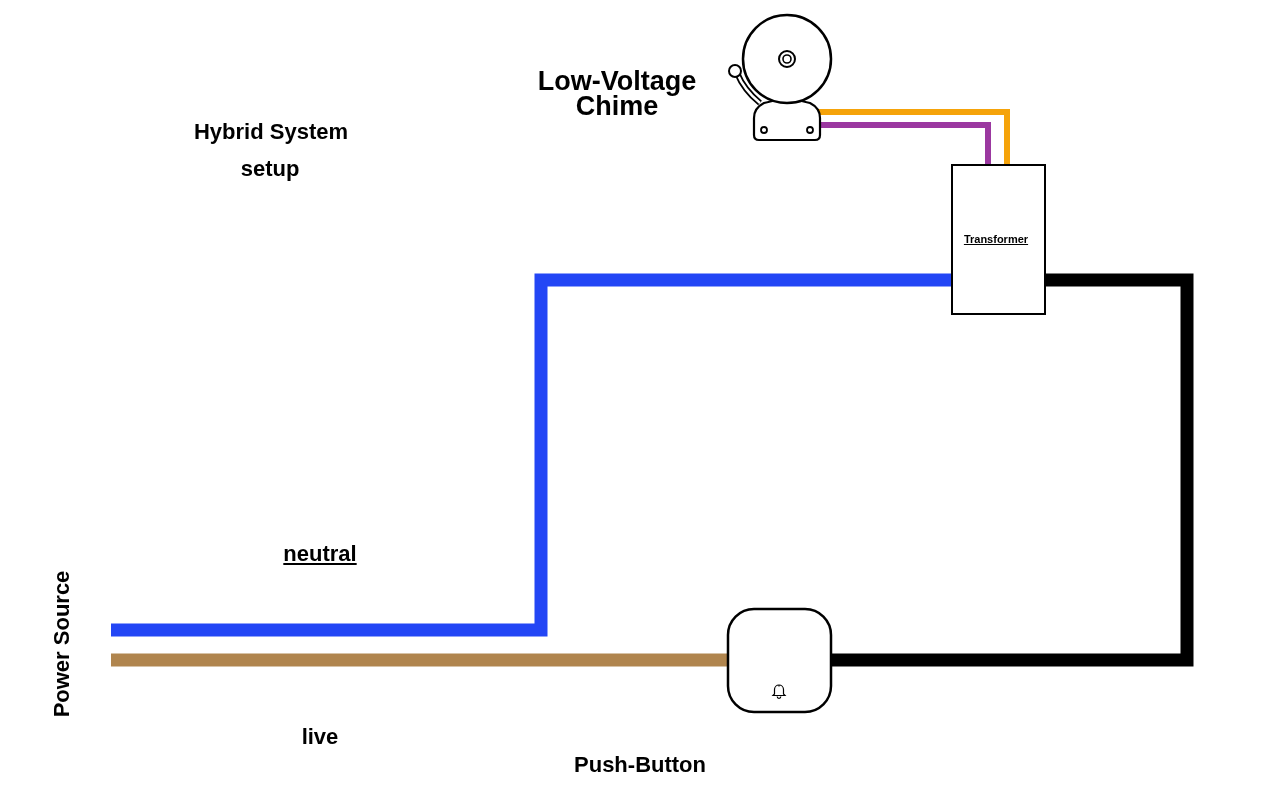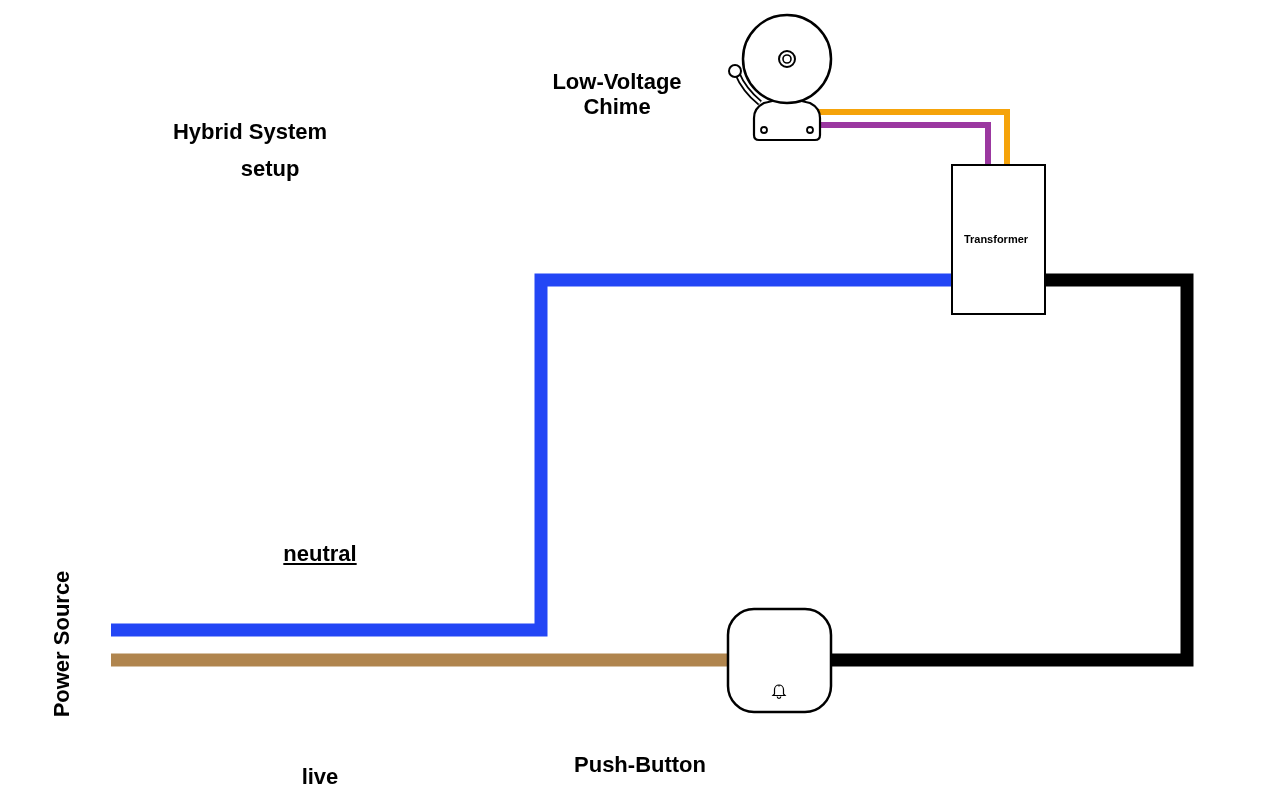--- a/index.html
+++ b/index.html
@@ -1,20 +1,20 @@
 <!DOCTYPE html>
 <html><head>
   <meta charset="utf-8">
   <style>
     html, body { margin: 0; padding: 0; background: #ffffff; }
     body { width: 1281px; height: 801px; position: relative; overflow: hidden; font-family: "Liberation Sans", sans-serif; }
     svg { position: absolute; left: 0; top: 0; }
     .lbl { position: absolute; font-family: "Liberation Sans", sans-serif; font-weight: bold; color: #000; text-align: center; white-space: nowrap; }
     .lbl-big { font-size: 22px; }
-    .lbl-chime { font-size: 22px; line-height: 25px; }
+    .lbl-chime { font-size: 27px; line-height: 25px; }
     .lbl-small { font-size: 11px; }
     .vert { transform: rotate(-90deg); transform-origin: center center; }
     .two-line { white-space: pre-line; }
   </style>
 </head>
 <body>
 
 <svg width="1281" height="801" viewBox="0 0 1281 801">
 
   <polyline id="w-neutral" points="111,630 541,630 541,280 952,280" fill="none" stroke-width="13" stroke-linejoin="miter" stroke="#2346f5"></polyline>
@@ -46,27 +46,27 @@
     <path d="M737,73 Q744,90 760,103" fill="none" stroke="#000" stroke-width="6"></path>
     <path d="M737,73 Q744,90 760,103" fill="none" stroke="#fff" stroke-width="2.5"></path>
     <circle cx="735" cy="71" r="6" fill="#fff" stroke="#000" stroke-width="2"></circle>
 
     <circle cx="787" cy="59" r="44" fill="#fff" stroke="#000" stroke-width="2.5"></circle>
     <circle cx="787" cy="59" r="8" fill="none" stroke="#000" stroke-width="2"></circle>
     <circle cx="787" cy="59" r="4" fill="none" stroke="#000" stroke-width="1.6"></circle>
   </g>
 </svg>
 
-<div class="lbl lbl-big" style="left:150px; top:119px; width:200px;text-align:center;">Hybrid System</div>
+<div class="lbl lbl-big" style="left:171px; top:119px; width:200px;text-align:center;">Hybrid System</div>
 <div class="lbl lbl-big" style="left:170px; top:156px; width:200px;">setup</div>
 
 <div class="lbl lbl-chime two-line" style="left:527px; top:69px; width:180px;">Low-Voltage
 Chime</div>
 
-<div class="lbl lbl-small" style="left:952px; top:233px; width:88px;">Transformer</div>
+<div class="lbl lbl-small" style="left:952px; top:233px; width:88px;text-decoration:underline;">Transformer</div>
 
 <div class="lbl lbl-big vert" style="left:-18px; top:631px; width:160px; height:26px;">Power Source</div>
 
 <div class="lbl lbl-big" style="left:250px; top:541px; width:140px;text-decoration:underline;">neutral</div>
 
-<div class="lbl lbl-big" style="left:250px; top:724px; width:140px;margin-top:40px;">live</div>
+<div class="lbl lbl-big" style="left:250px; top:724px; width:140px;">live</div>
 
 <div class="lbl lbl-big" style="left:560px; top:752px; width:160px;">Push-Button</div>
 
 </body></html>

